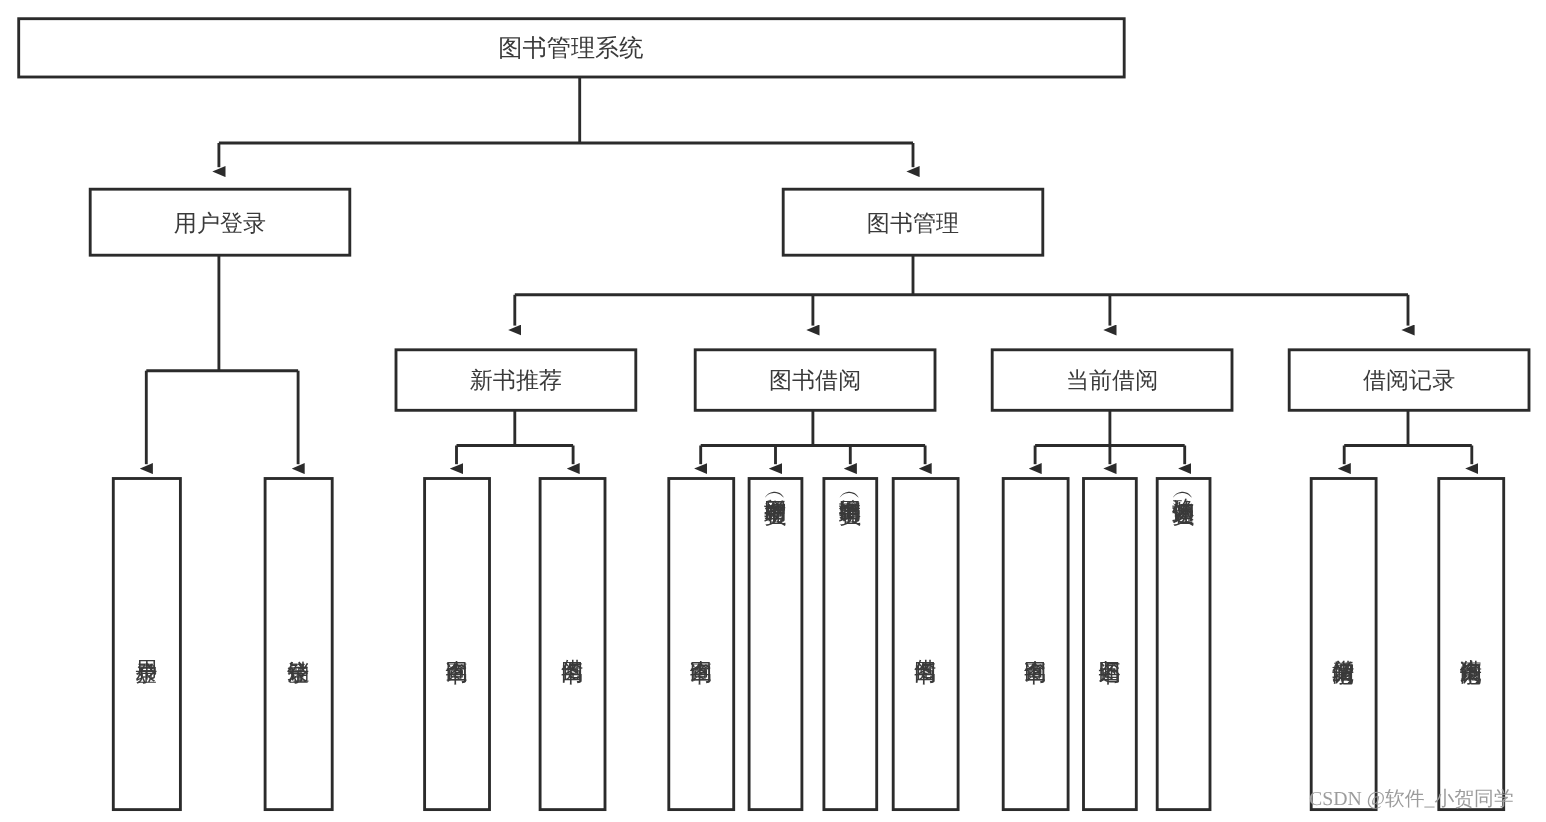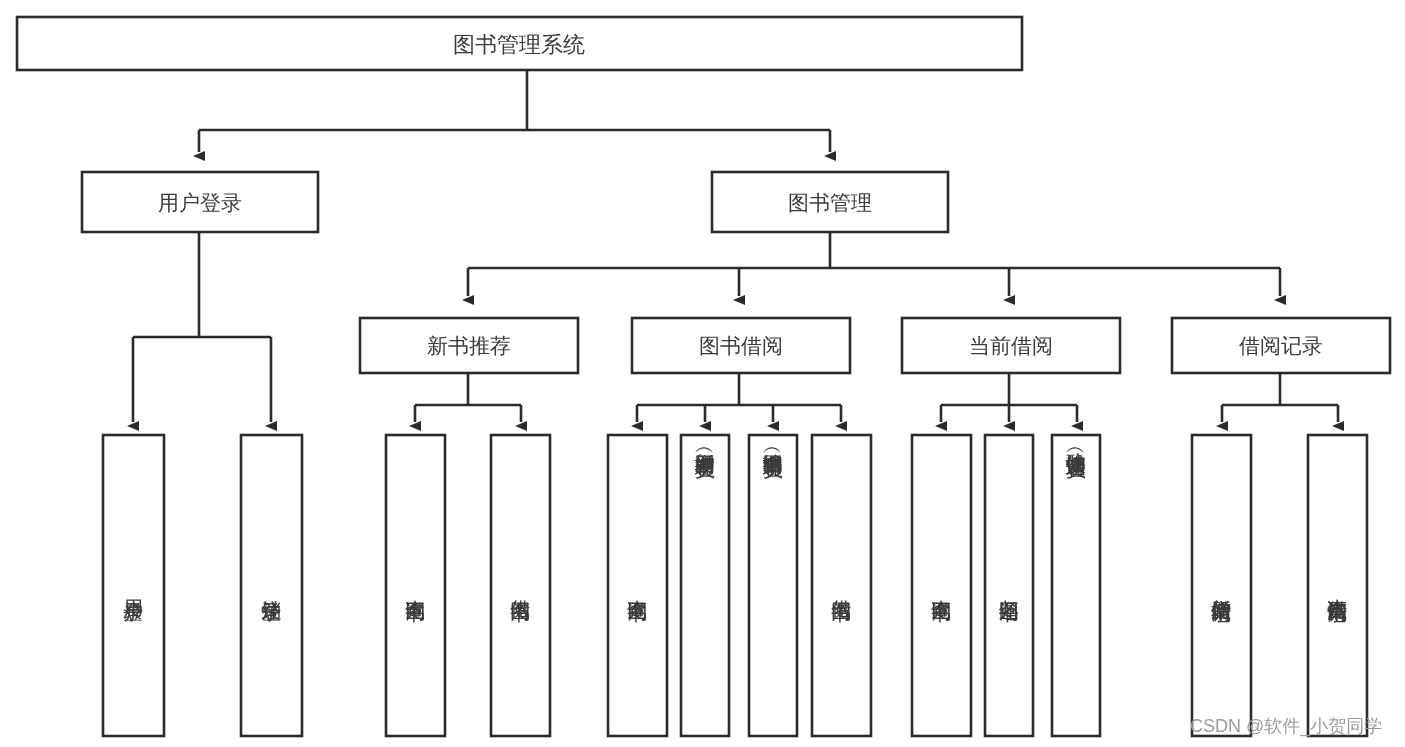--- a/index.html
+++ b/index.html
@@ -65,21 +65,21 @@
     line-height: 1.12;
     color: #3a3a3a;
     writing-mode: vertical-rl;
     text-orientation: upright;
     letter-spacing: 1px;
     white-space: nowrap;
     text-align: center;
   }
   .watermark {
     position: absolute;
-    font-family: Liberation Sans, sans-serif;
+    font-family: Liberation Serif, serif;
     font-size: 18px;
     color: #9c9c9c;
     white-space: nowrap;
     pointer-events: none;
   }
 </style>
 </head>
 <body>
 
 <div id="diagram-root">

